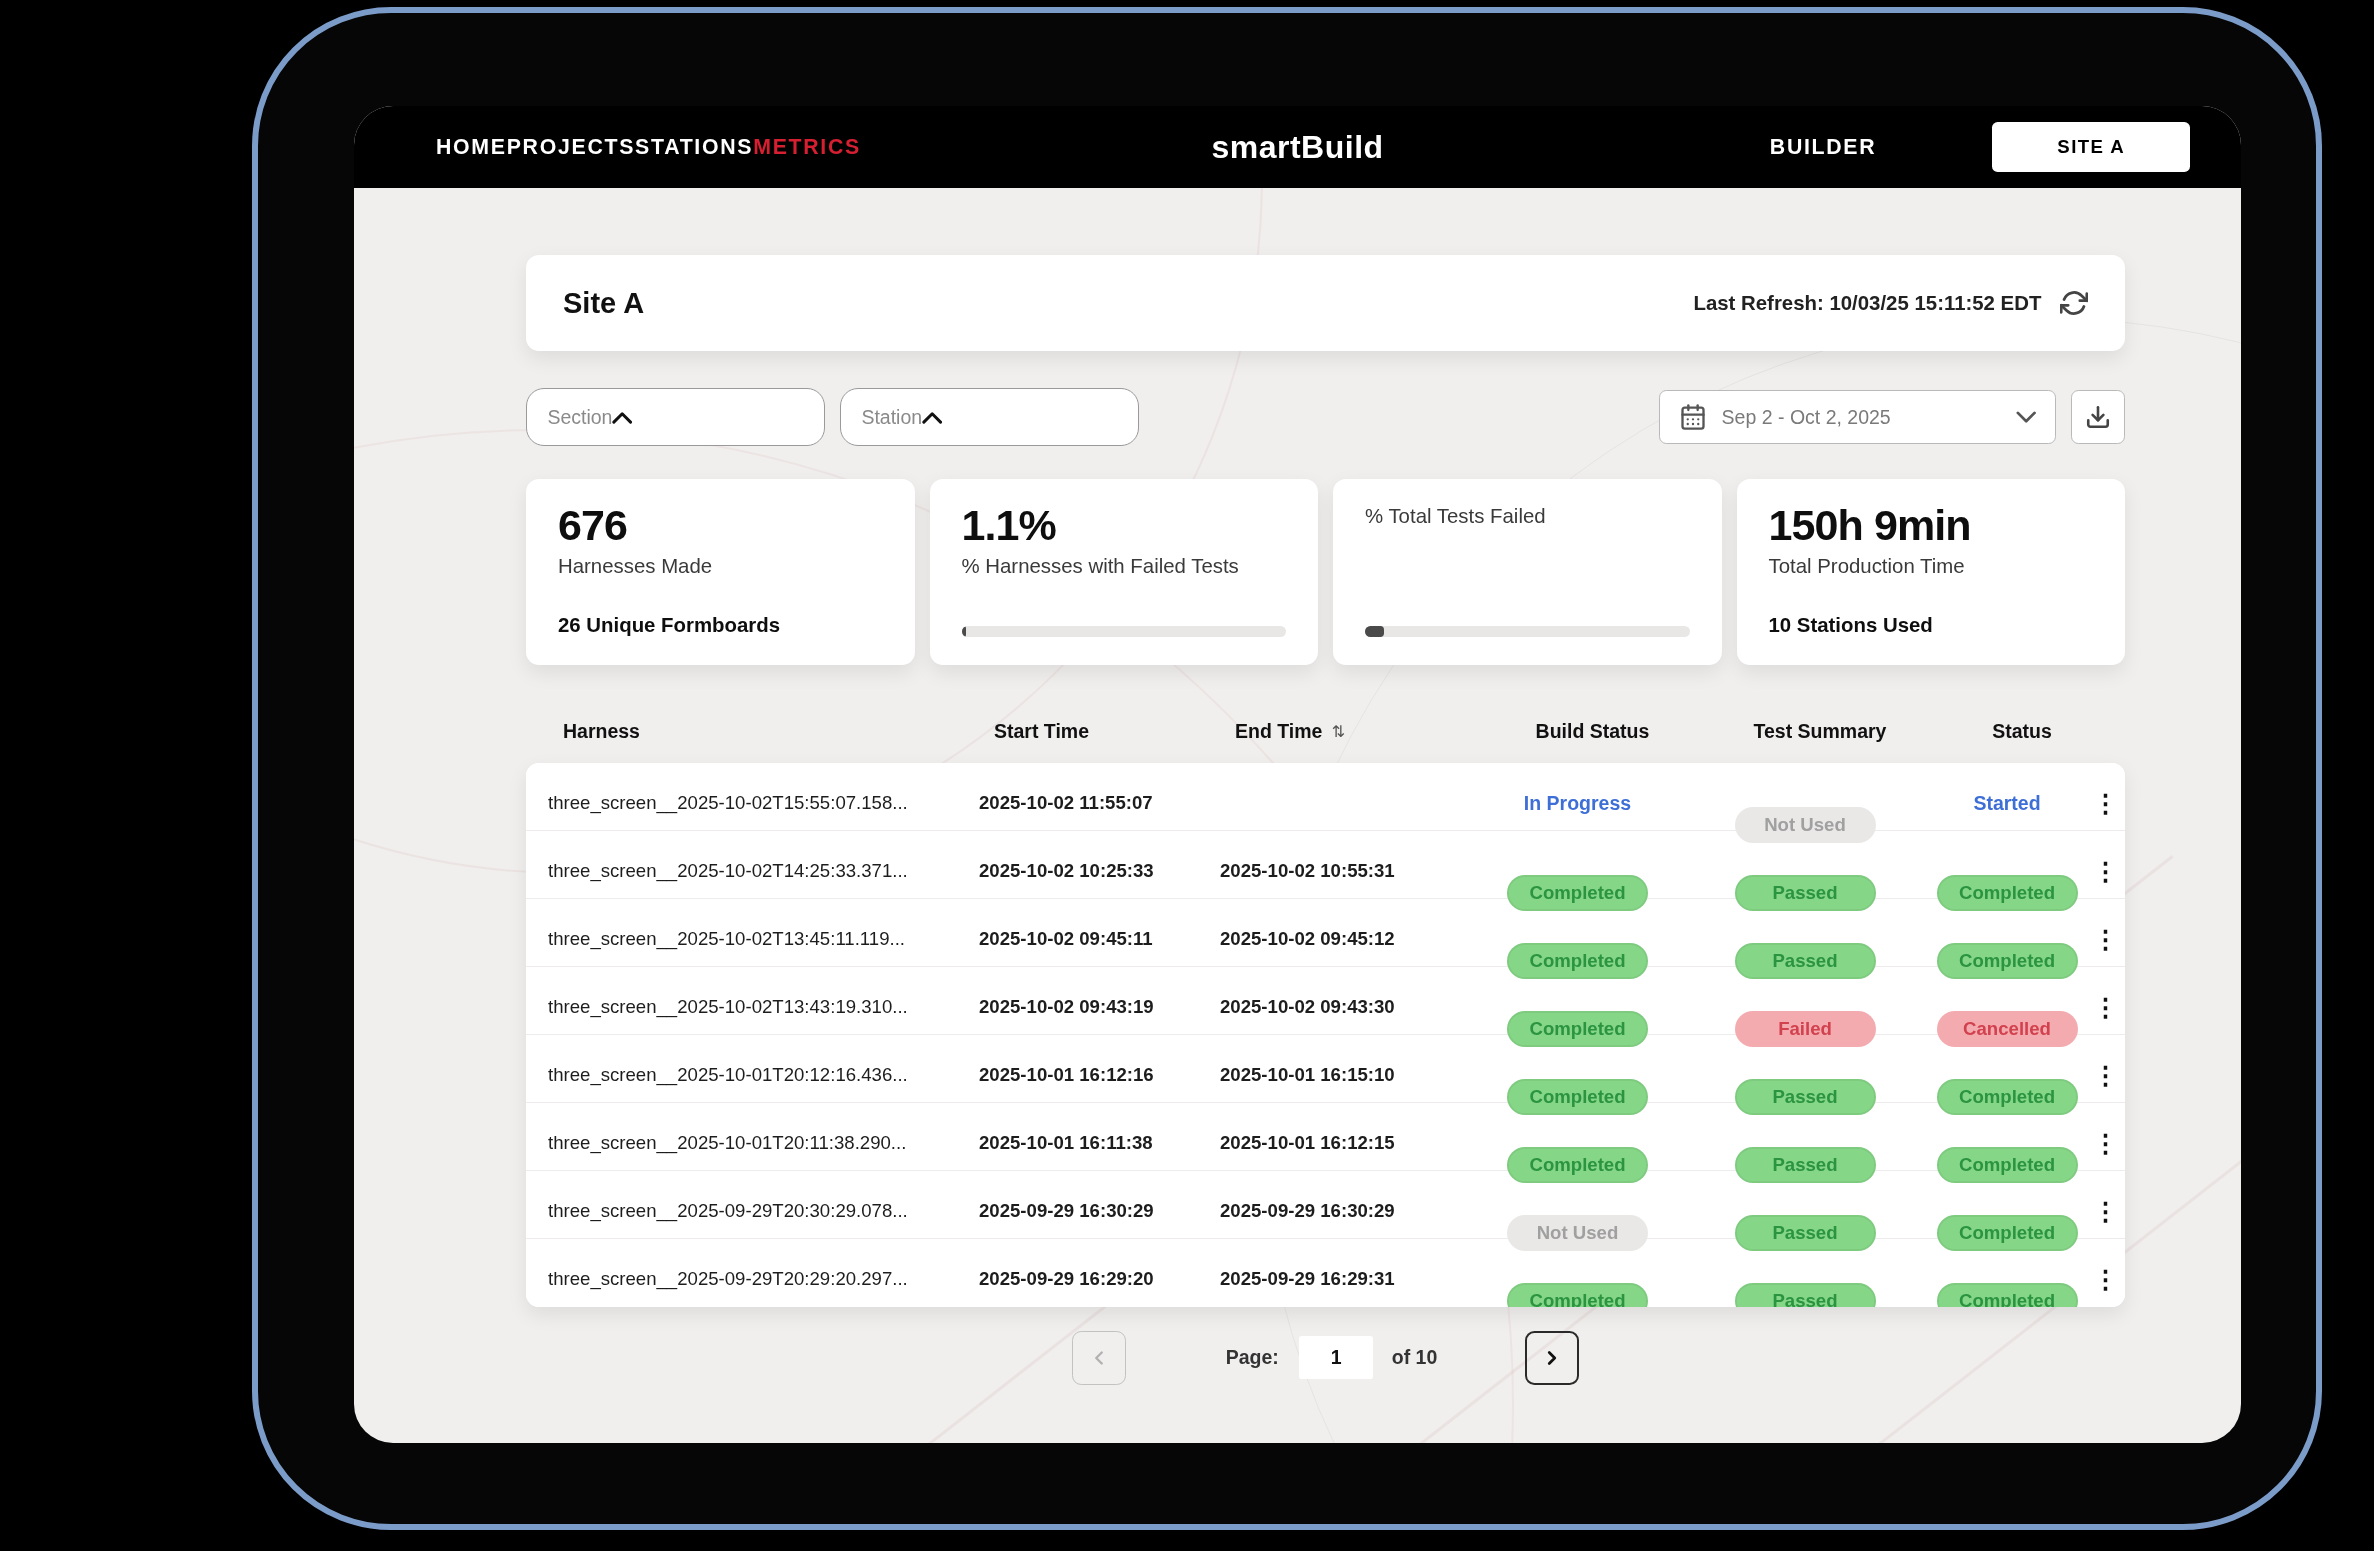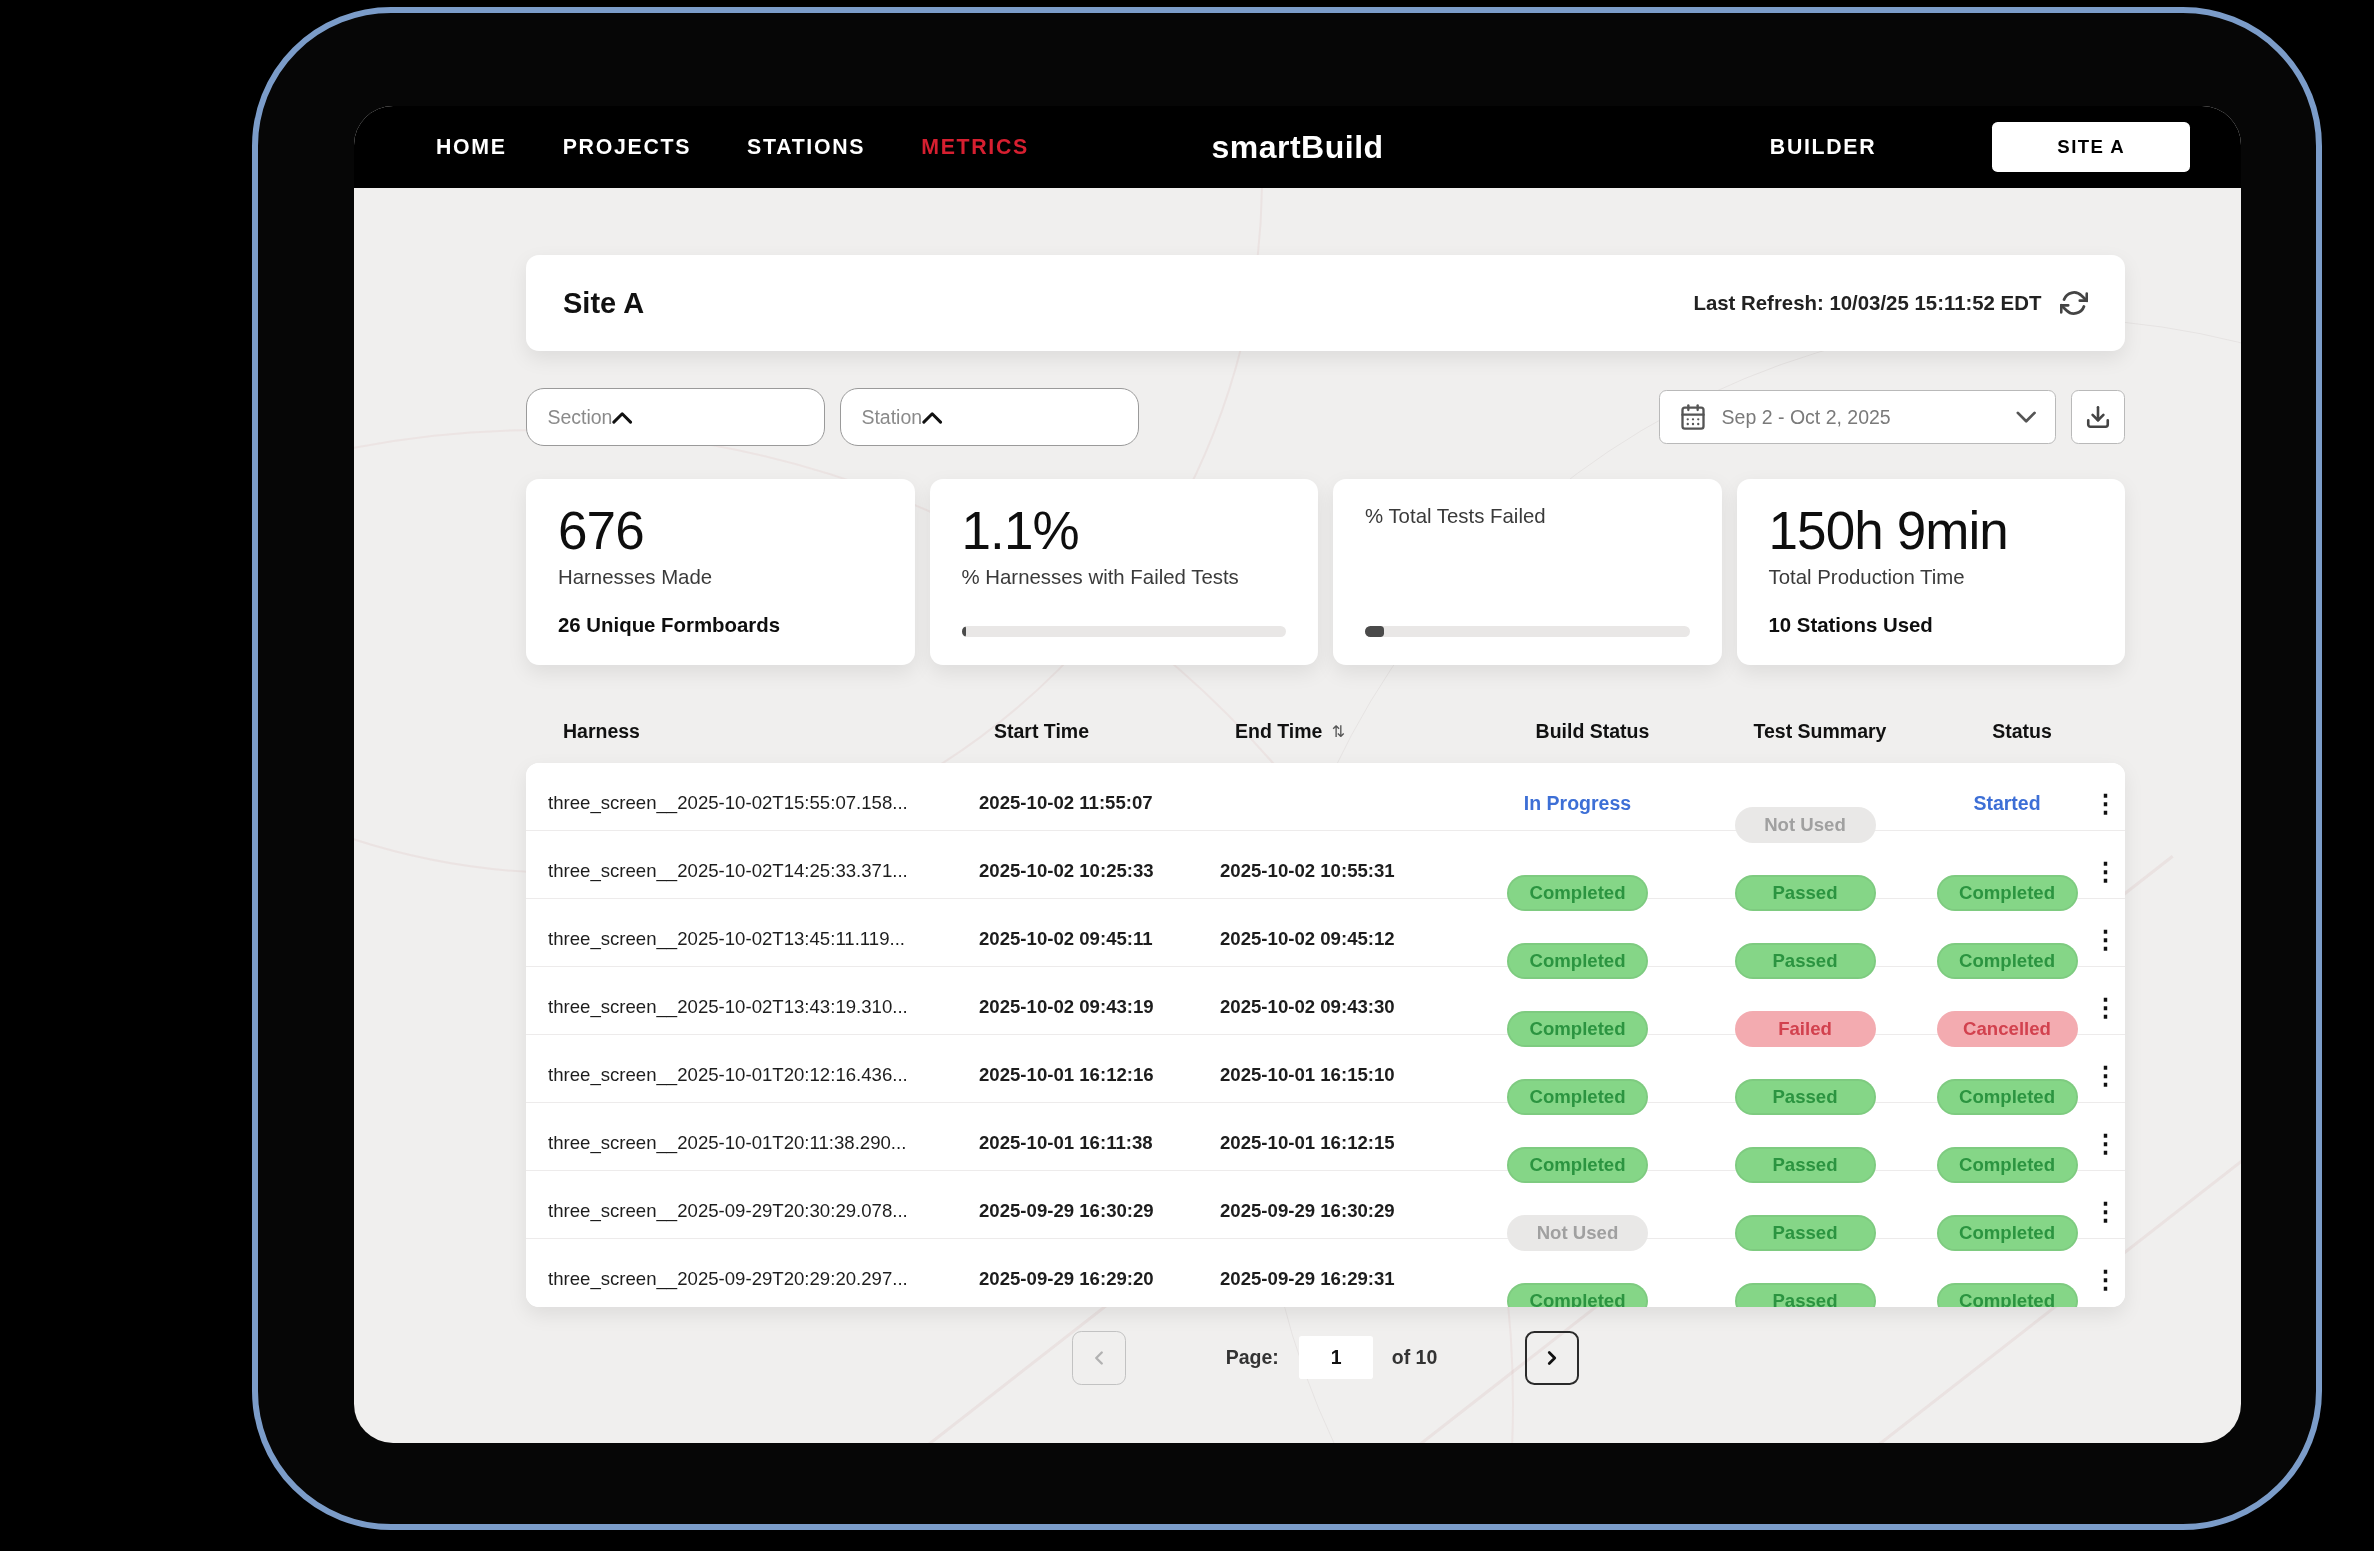--- a/index.html
+++ b/index.html
@@ -26,21 +26,21 @@
     background:#f0efee;
     display:flex; flex-direction:column;
   }
 
   
   .navbar {
     flex:none; height:82px; background:#000;
     display:flex; align-items:center;
     padding:0 51px 0 82px; position:relative; z-index:5;
   }
-  .nav-links { display:flex; gap:56px; }
+  .nav-links { display:flex; }
   .nav-item {
     color:#fff; font-size:21.3px; font-weight:700; letter-spacing:1.7px;
     cursor:pointer; white-space:nowrap;
   }
   .nav-item.active { color:var(--accent-red,#d61f30); }
   .brand {
     position:absolute; left:50%; transform:translateX(-50%);
     color:#fff; font-size:32px; font-weight:700; letter-spacing:0.5px;
   }
   .nav-right { margin-left:auto; display:flex; align-items:center; gap:116px; }
@@ -100,21 +100,21 @@
     width:54px; height:54px; background:#fff; border:1.9px solid #b9b9b9; border-radius:7.4px;
     display:flex; align-items:center; justify-content:center; cursor:pointer; color:#555;
   }
 
   
   .stats-row { margin-top:33px; display:flex; gap:15px; }
   .stat-card {
     flex:1; height:186px; padding:22px 32px 28px;
     display:flex; flex-direction:column;
   }
-  .stat-value { font-size:53px; font-weight:400; color:#0e0e0e; letter-spacing:-0.9px; line-height:1.15; }
+  .stat-value { font-size:43px; font-weight:700; color:#0e0e0e; letter-spacing:-0.9px; line-height:1.15; }
   .stat-label { font-size:20.4px; color:#3a3a3a; margin-top:3.7px; }
   .stat-sub { font-size:20.4px; font-weight:700; color:#0e0e0e; margin-top:auto; }
   .progress { margin-top:auto; height:11px; background:#e9e7e6; border-radius:5.6px; overflow:hidden; }
   .progress-fill { height:100%; min-width:4.6px; background:#4a4a4a; border-radius:3.7px; }
 
   
   .thead {
     margin-top:45px; height:43px;
     display:grid; grid-template-columns:431px 241px 246px 223px 232px 172px 1fr;
     align-items:center; padding:0 37px;

